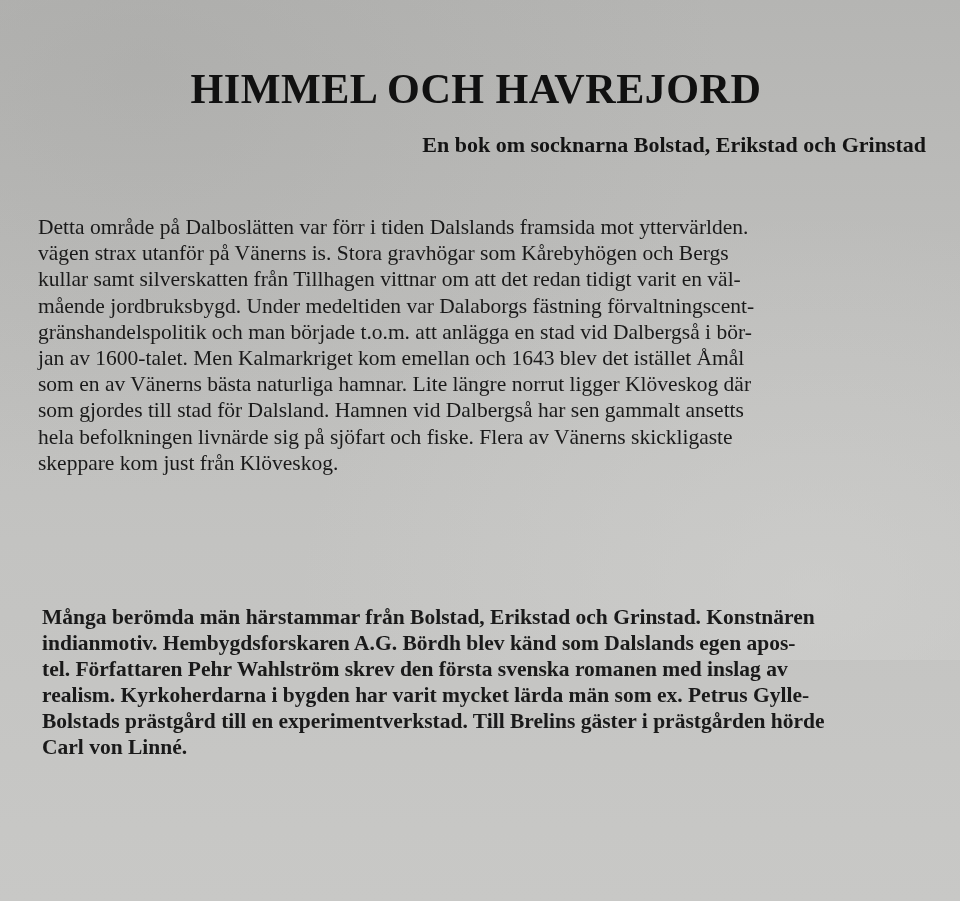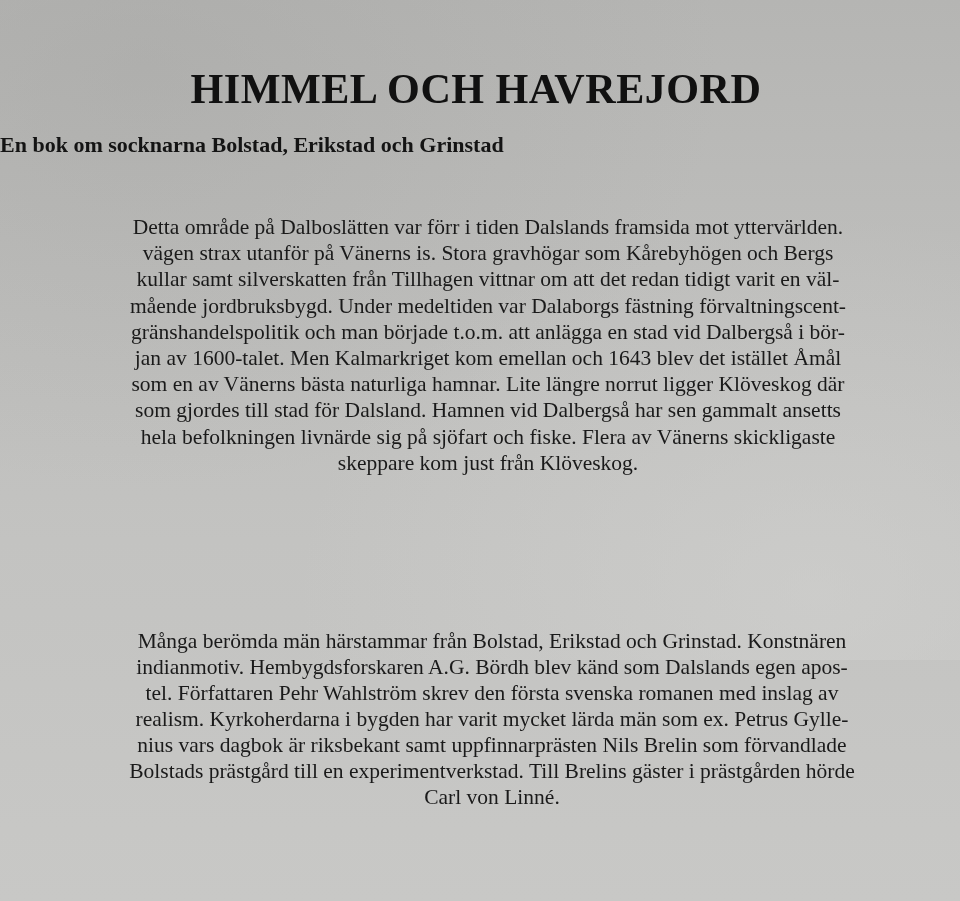--- a/index.html
+++ b/index.html
@@ -34,44 +34,43 @@
       font-size: 43px;
       letter-spacing: 0.5px;
       color: #111;
       transform: scaleX(0.98);
     }
     .subtitle {
       position: absolute;
       left: 0;
       width: 926px;
       top: 132px;
-      text-align: left;
+      text-align: right;
       font-family: "Liberation Serif", serif;
       font-weight: bold;
       font-size: 22px;
       color: #141414;
     }
     .para {
       position: absolute;
       left: 38px;
       width: 900px;
       font-family: "Liberation Serif", serif;
       font-size: 21.5px;
       color: #1a1a1a;
     }
     .para .line {
       display: block;
       white-space: nowrap;
       height: 26px;
       line-height: 26px;
-      text-align: center;
     }
     .p1 { top: 214px; }
     .p1 .line { height: 26.2px; line-height: 26.2px; }
-    .p2 { top: 628px; left: 42px; }
+    .p2 { top: 604px; left: 42px; font-weight: bold; }
     .p2 .line { height: 26px; line-height: 26px; }
   </style>
 </head>
 <body>
 
 <div class="page">
 
   <div class="title">HIMMEL OCH HAVREJORD</div>
   <div class="subtitle">En bok om socknarna Bolstad, Erikstad och Grinstad</div>
 
@@ -86,18 +85,17 @@
     <span class="line">som gjordes till stad för Dalsland. Hamnen vid Dalbergså har sen gammalt ansetts</span>
     <span class="line">hela befolkningen livnärde sig på sjöfart och fiske. Flera av Vänerns skickligaste</span>
     <span class="line">skeppare kom just från Klöveskog.</span>
   </div>
 
   <div class="para p2">
     <span class="line">Många berömda män härstammar från Bolstad, Erikstad och Grinstad. Konstnären</span>
     <span class="line">indianmotiv. Hembygdsforskaren A.G. Bördh blev känd som Dalslands egen apos-</span>
     <span class="line">tel. Författaren Pehr Wahlström skrev den första svenska romanen med inslag av</span>
     <span class="line">realism. Kyrkoherdarna i bygden har varit mycket lärda män som ex. Petrus Gylle-</span>
-    <span class="line">nius vars dagbok är riksbekant samt uppfinnarprästen Nils Brelin som förvandlade</span>
     <span class="line">Bolstads prästgård till en experimentverkstad. Till Brelins gäster i prästgården hörde</span>
     <span class="line">Carl von Linné.</span>
   </div>
 
 </div>
 
 </body></html>

